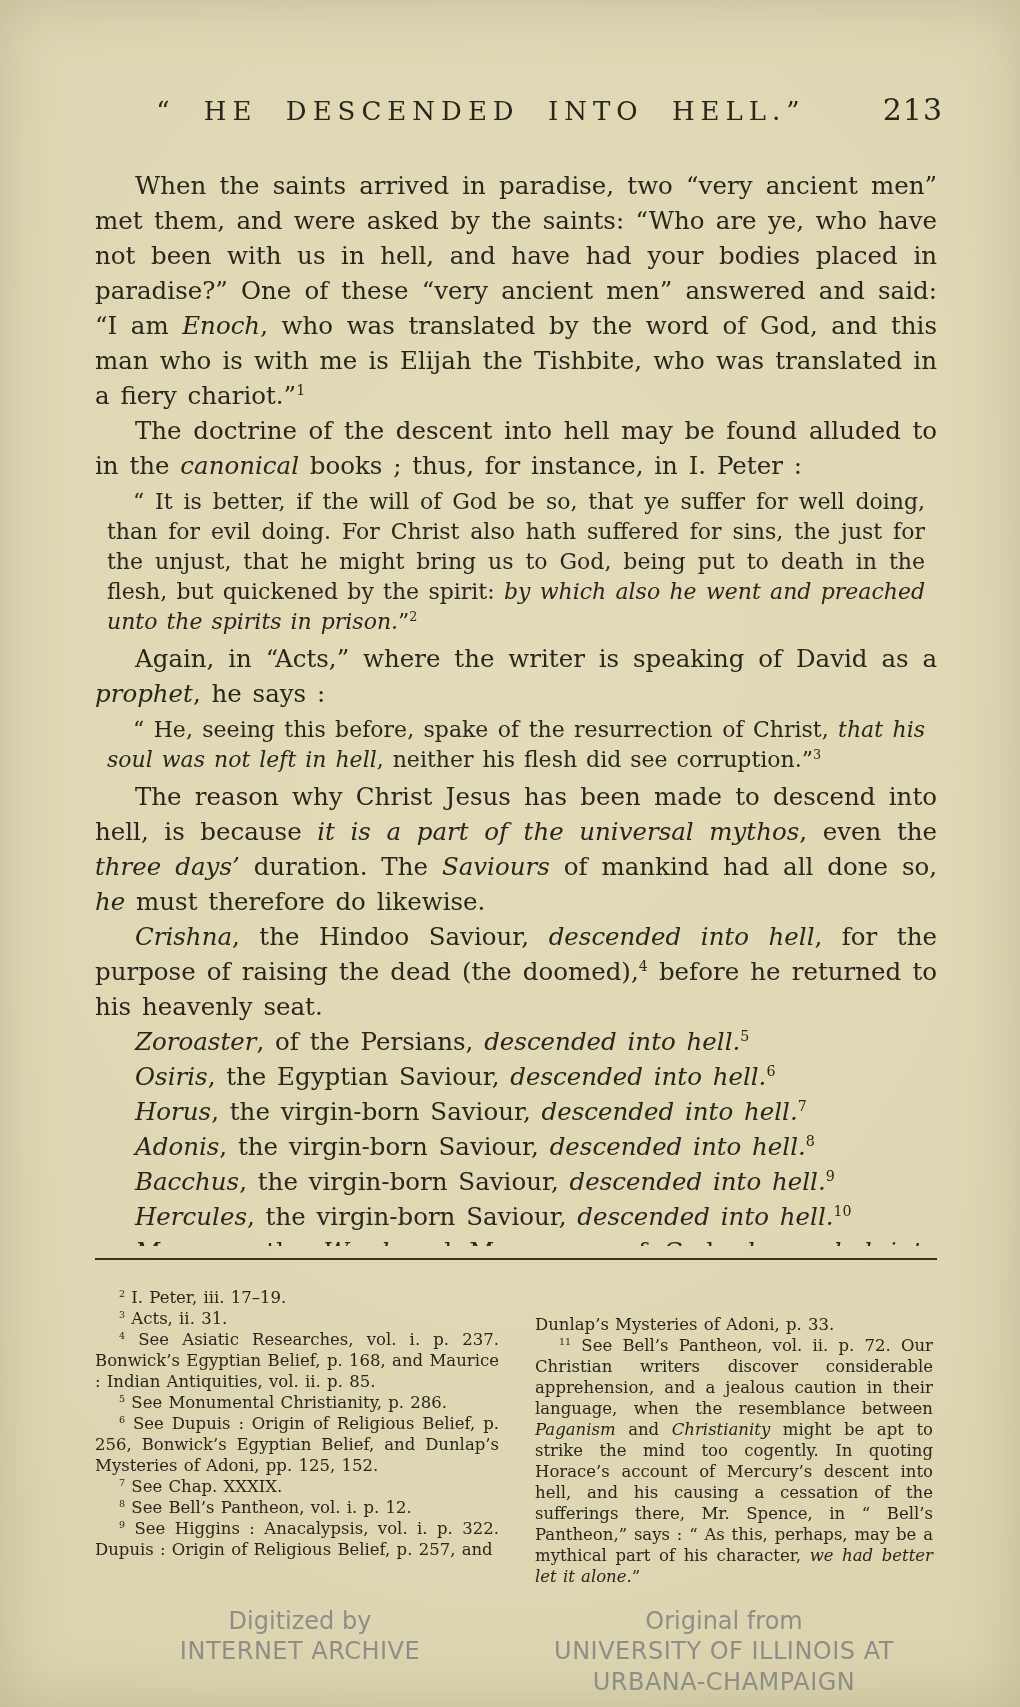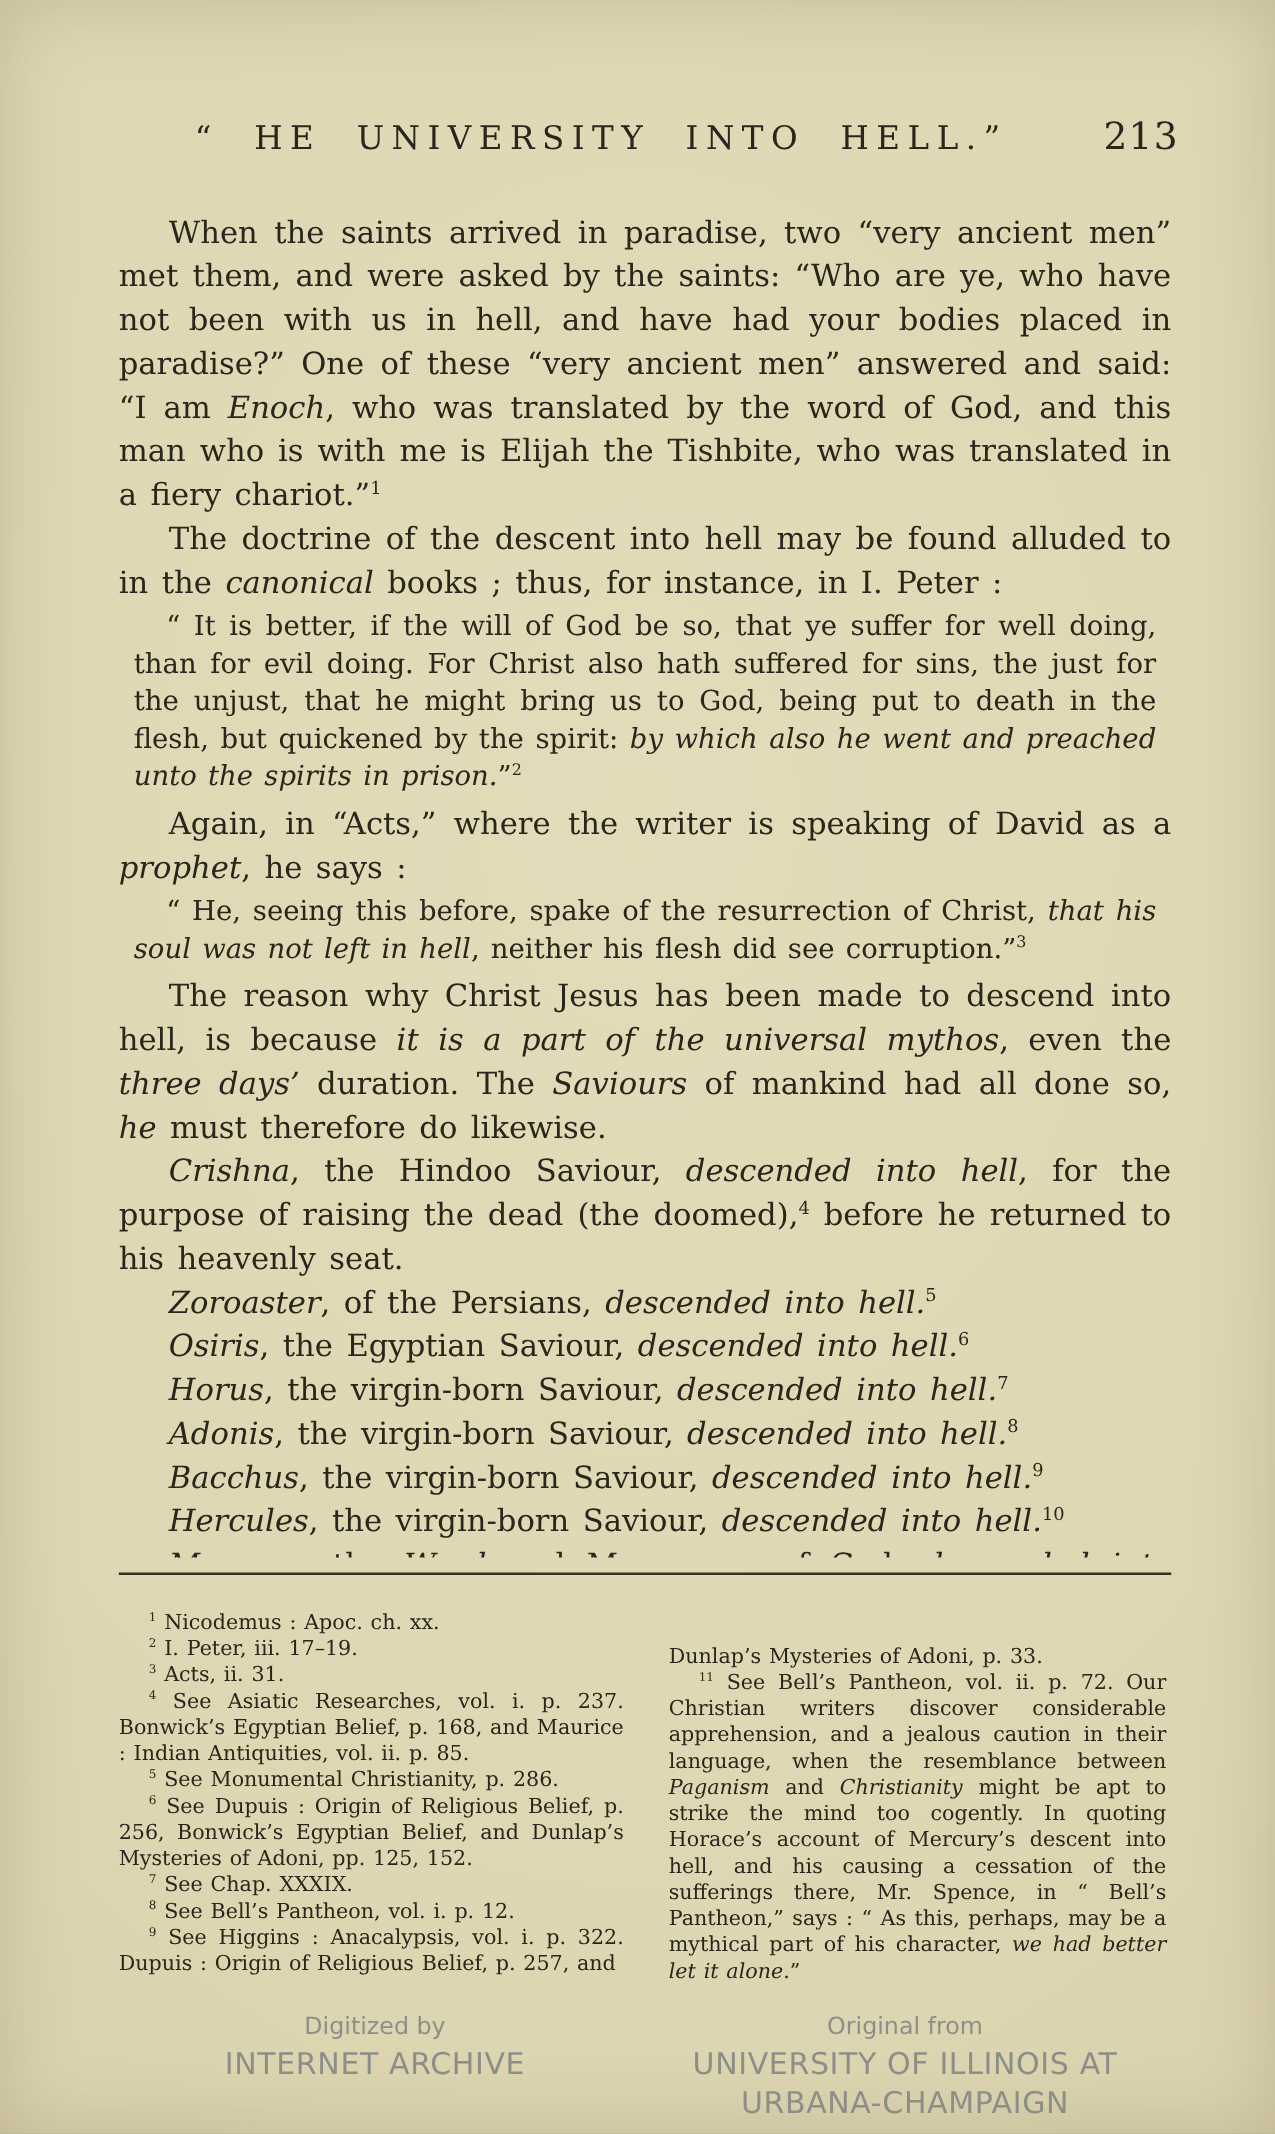--- a/index.html
+++ b/index.html
@@ -74,31 +74,31 @@
   .footnote.cont { text-indent: 0; margin-top: 27px; }
 
   .wm {
     position: absolute;
     text-align: center;
     color: #8e8e89;
     font-family: "DejaVu Sans", sans-serif;
   }
   .wm-left  { left: 150px; top: 1606px; width: 300px; }
   .wm-right { left: 528px; top: 1606px; width: 392px; }
-  .wm-small { font-size: 19px; line-height: 30px; }
+  .wm-small { font-size: 24px; line-height: 30px; }
   .wm-large { font-size: 24px; line-height: 31px; letter-spacing: 0.5px; }
 </style>
 </head>
 <body>
 
 <div class="page">
   <div class="content">
 
     <header class="header">
-      <div class="header-title">“ HE UNIVERSITY INTO HELL.”</div>
+      <div class="header-title">“ HE DESCENDED INTO HELL.”</div>
       <div class="page-number">213</div>
     </header>
 
     <div class="body-text">
         <p class="para"><span class="seg">When the saints arrived in paradise, two “very ancient men” met them, and were asked by the saints: “Who are ye, who have not been with us in hell, and have had your bodies placed in paradise?” One of these “very ancient men” answered and said: “I am </span><span class="it">Enoch</span><span class="seg">, who was translated by the word of God, and this man who is with me is Elijah the Tishbite, who was translated in a fiery chariot.”</span><sup class="fn-ref">1</sup></p>
         <p class="para"><span class="seg">The doctrine of the descent into hell may be found alluded to in the </span><span class="it">canonical</span><span class="seg"> books ; thus, for instance, in I. Peter :</span></p>
         <p class="quote"><span class="seg">“ It is better, if the will of God be so, that ye suffer for well doing, than for evil doing. For Christ also hath suffered for sins, the just for the unjust, that he might bring us to God, being put to death in the flesh, but quickened by the spirit: </span><span class="it">by which also he went and preached unto the spirits in prison.</span><span class="seg">”</span><sup class="fn-ref">2</sup></p>
         <p class="para"><span class="seg">Again, in “Acts,” where the writer is speaking of David as a </span><span class="it">prophet</span><span class="seg">, he says :</span></p>
         <p class="quote"><span class="seg">“ He, seeing this before, spake of the resurrection of Christ, </span><span class="it">that his soul was not left in hell</span><span class="seg">, neither his flesh did see corruption.”</span><sup class="fn-ref">3</sup></p>
         <p class="para"><span class="seg">The reason why Christ Jesus has been made to descend into hell, is because </span><span class="it">it is a part of the universal mythos</span><span class="seg">, even the </span><span class="it">three days’</span><span class="seg"> duration. The </span><span class="it">Saviours</span><span class="seg"> of mankind had all done so, </span><span class="it">he</span><span class="seg"> must therefore do likewise.</span></p>
@@ -109,21 +109,20 @@
         <p class="para"><span class="it">Adonis</span><span class="seg">, the virgin-born Saviour, </span><span class="it">descended into hell.</span><sup class="fn-ref">8</sup></p>
         <p class="para"><span class="it">Bacchus</span><span class="seg">, the virgin-born Saviour, </span><span class="it">descended into hell.</span><sup class="fn-ref">9</sup></p>
         <p class="para"><span class="it">Hercules</span><span class="seg">, the virgin-born Saviour, </span><span class="it">descended into hell.</span><sup class="fn-ref">10</sup></p>
         <p class="para"><span class="it">Mercury</span><span class="seg">, the </span><span class="it">Word</span><span class="seg"> and Messenger of God, </span><span class="it">descended into hell.</span><sup class="fn-ref">11</sup></p>
       </div>
 
     <hr class="rule">
 
     <div class="footnotes">
       <div class="fn-col">
-          <p class="footnote"><sup class="fn-ref">1</sup><span class="seg"> Nicodemus : Apoc. ch. xx.</span></p>
           <p class="footnote"><sup class="fn-ref">2</sup><span class="seg"> I. Peter, iii. 17–19.</span></p>
           <p class="footnote"><sup class="fn-ref">3</sup><span class="seg"> Acts, ii. 31.</span></p>
           <p class="footnote"><sup class="fn-ref">4</sup><span class="seg"> See Asiatic Researches, vol. i. p. 237. Bonwick’s Egyptian Belief, p. 168, and Maurice : Indian Antiquities, vol. ii. p. 85.</span></p>
           <p class="footnote"><sup class="fn-ref">5</sup><span class="seg"> See Monumental Christianity, p. 286.</span></p>
           <p class="footnote"><sup class="fn-ref">6</sup><span class="seg"> See Dupuis : Origin of Religious Belief, p. 256, Bonwick’s Egyptian Belief, and Dunlap’s Mysteries of Adoni, pp. 125, 152.</span></p>
           <p class="footnote"><sup class="fn-ref">7</sup><span class="seg"> See Chap. XXXIX.</span></p>
           <p class="footnote"><sup class="fn-ref">8</sup><span class="seg"> See Bell’s Pantheon, vol. i. p. 12.</span></p>
           <p class="footnote"><sup class="fn-ref">9</sup><span class="seg"> See Higgins : Anacalypsis, vol. i. p. 322. Dupuis : Origin of Religious Belief, p. 257, and</span></p>
         </div>
       <div class="fn-col right">

